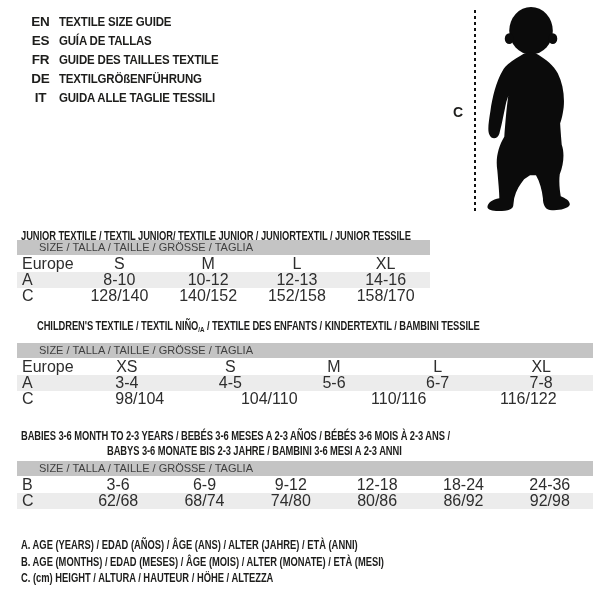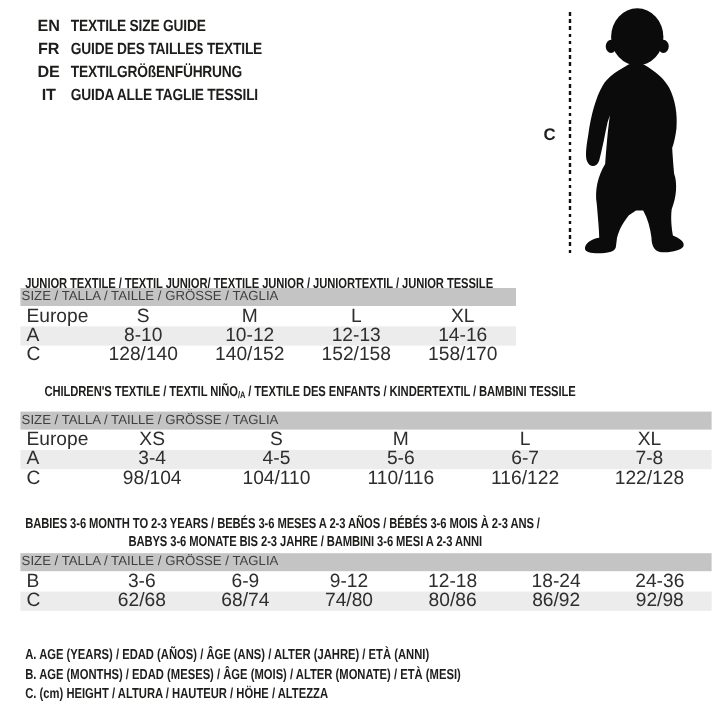--- a/index.html
+++ b/index.html
@@ -27,37 +27,41 @@
 
   
   .sec-title{font-weight:700;font-size:12px;line-height:15px;letter-spacing:-0.1px;white-space:nowrap;}
   .sub{font-size:8px;vertical-align:-2px;}
 
   
   .ttable{left:17px;}
   .t1{width:413px;}
   .t23{width:576px;}
   .size-bar{height:15px;line-height:15px;background:var(--header-bar,#c4c4c4);
-    font-size:11px;color:#3f3f3f;padding-left:1px;margin-bottom:1px;}
+    font-size:11px;color:#3f3f3f;padding-left:22px;margin-bottom:1px;}
   .trow{display:flex;height:16px;line-height:16px;font-size:16px;color:#2e2e2e;}
   .trow.shade{background:var(--row-shade,#ececec);}
   .tlabel{width:58px;padding-left:5px;box-sizing:border-box;text-align:left;}
   .tcell{flex:1;text-align:center;}
 
   
   .legend{left:21px;top:537px;}
   .legend-line{font-weight:700;font-size:12px;line-height:16.5px;white-space:nowrap;}
 </style>
 </head>
 <body>
 
 <div class="abs lang-list">
   <div class="lang-row">
     <span class="lang-code">EN</span>
     <span class="squeeze85">TEXTILE SIZE GUIDE</span>
+  </div>
+  <div class="lang-row">
+    <span class="lang-code">ES</span>
+    <span class="squeeze85">GUÍA DE TALLAS</span>
   </div>
   <div class="lang-row">
     <span class="lang-code">FR</span>
     <span class="squeeze85">GUIDE DES TAILLES TEXTILE</span>
   </div>
   <div class="lang-row">
     <span class="lang-code">DE</span>
     <span class="squeeze85">TEXTILGRÖßENFÜHRUNG</span>
   </div>
   <div class="lang-row">
@@ -156,21 +160,20 @@
     <div class="tcell">5-6</div>
     <div class="tcell">6-7</div>
     <div class="tcell">7-8</div>
   </div>
   <div class="trow">
     <div class="tlabel">C</div>
     <div class="tcell">98/104</div>
     <div class="tcell">104/110</div>
     <div class="tcell">110/116</div>
     <div class="tcell">116/122</div>
-    <div class="tcell">122/128</div>
   </div>
 </div>
 
 <div class="abs sec-title" style="left:21px;top:429px;text-align:center;">
   <span class="squeeze">BABIES 3-6 MONTH TO 2-3 YEARS / BEBÉS 3-6 MESES A 2-3 AÑOS / BÉBÉS 3-6 MOIS À 2-3 ANS /</span><br>
   <span class="squeeze">BABYS 3-6 MONATE BIS 2-3 JAHRE / BAMBINI 3-6 MESI A 2-3 ANNI</span>
 </div>
 <div class="abs ttable t23" style="top:461px;">
   <div class="size-bar">SIZE / TALLA / TAILLE / GRÖSSE / TAGLIA</div>
   <div class="trow">

